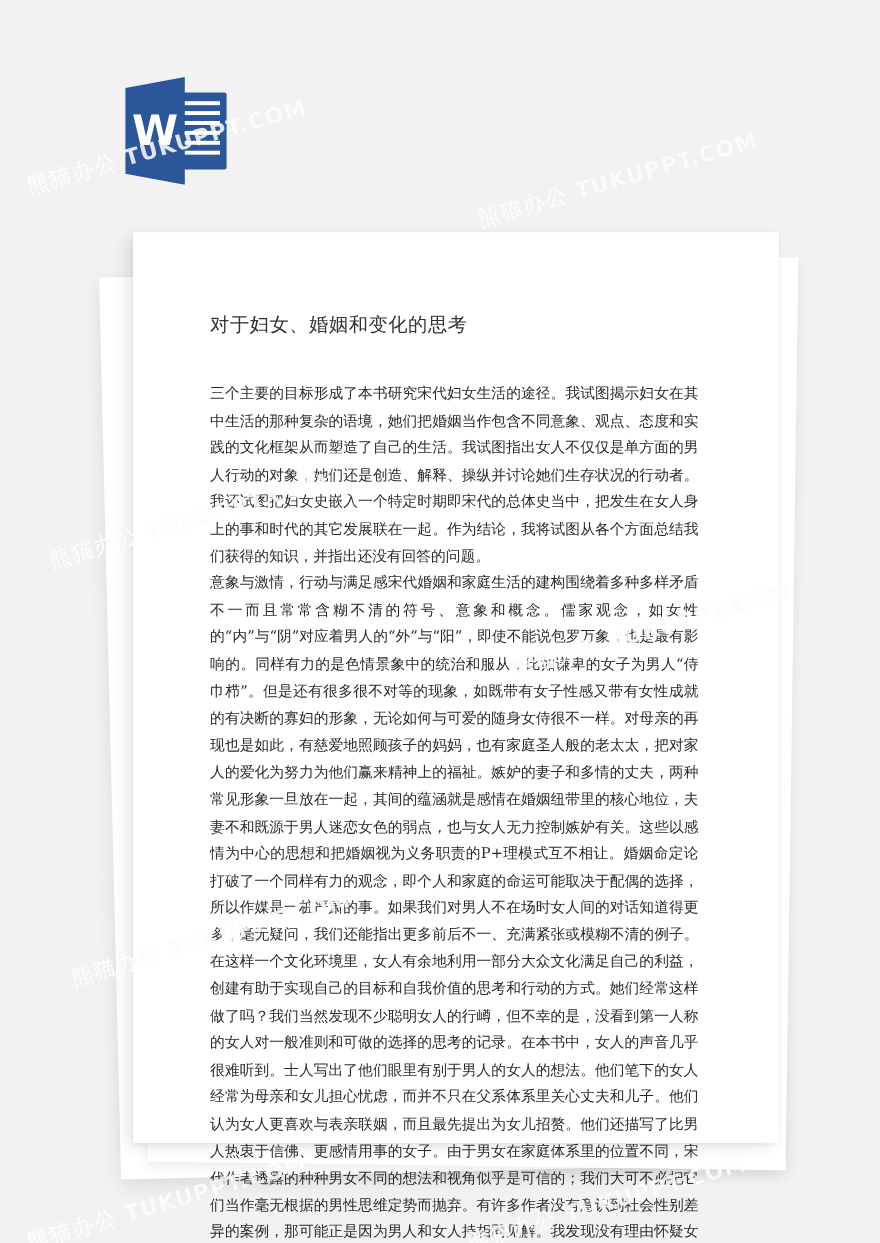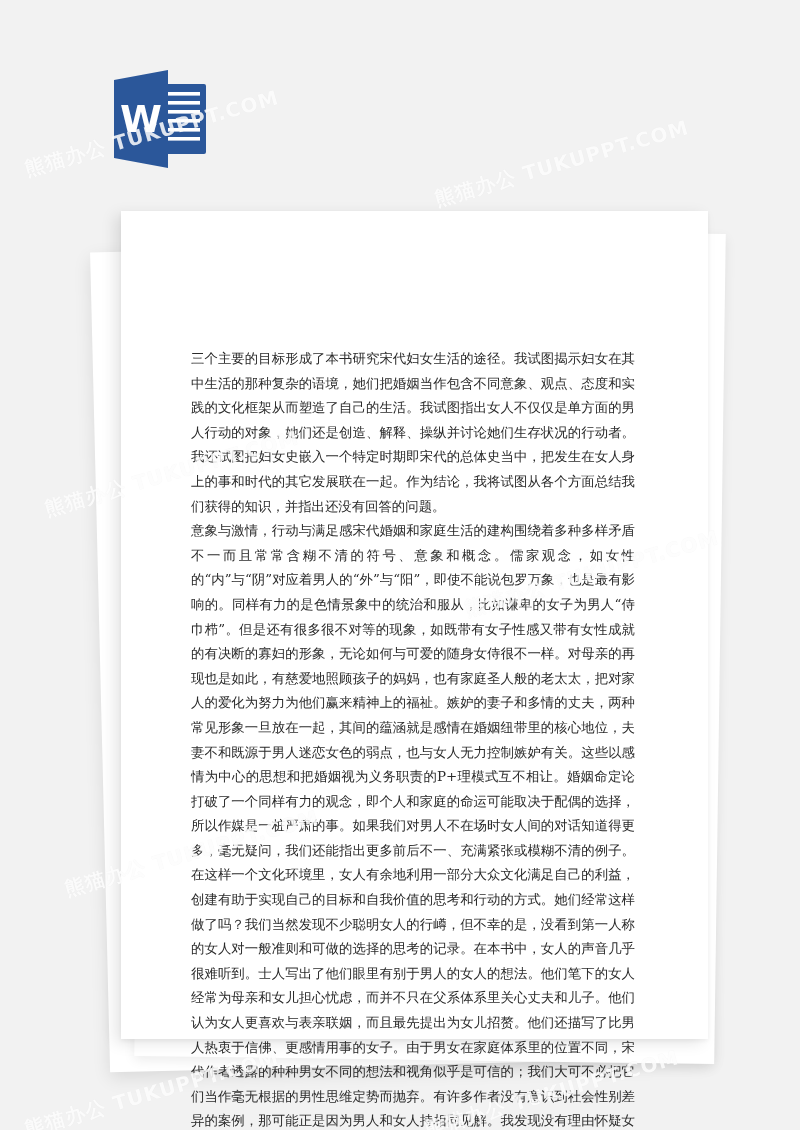--- a/index.html
+++ b/index.html
@@ -133,17 +133,18 @@
 <div class="watermark" style="left:40px; top:460px;">熊猫办公 TUKUPPT.COM</div>
 <div class="watermark" style="left:460px; top:560px;">熊猫办公 TUKUPPT.COM</div>
 <div class="watermark" style="left:60px; top:840px;">熊猫办公 TUKUPPT.COM</div>
 <div class="watermark" style="left:20px; top:1080px;">熊猫办公 TUKUPPT.COM</div>
 <div class="watermark" style="left:420px; top:1080px;">熊猫办公 TUKUPPT.COM</div>
 
 <div class="sheet-back"></div>
 <div class="sheet-back2"></div>
 
 <div class="page">
+  <h2 class="doc-title">对于妇女、婚姻和变化的思考</h2>
   <div class="doc-body">
     <p>三个主要的目标形成了本书研究宋代妇女生活的途径。我试图揭示妇女在其中生活的那种复杂的语境，她们把婚姻当作包含不同意象、观点、态度和实践的文化框架从而塑造了自己的生活。我试图指出女人不仅仅是单方面的男人行动的对象，她们还是创造、解释、操纵并讨论她们生存状况的行动者。我还试图把妇女史嵌入一个特定时期即宋代的总体史当中，把发生在女人身上的事和时代的其它发展联在一起。作为结论，我将试图从各个方面总结我们获得的知识，并指出还没有回答的问题。</p>
     <p>意象与激情，行动与满足感宋代婚姻和家庭生活的建构围绕着多种多样矛盾不一而且常常含糊不清的符号、意象和概念。儒家观念，如女性的“内”与“阴”对应着男人的“外”与“阳”，即使不能说包罗万象，也是最有影响的。同样有力的是色情景象中的统治和服从，比如谦卑的女子为男人“侍巾栉”。但是还有很多很不对等的现象，如既带有女子性感又带有女性成就的有决断的寡妇的形象，无论如何与可爱的随身女侍很不一样。对母亲的再现也是如此，有慈爱地照顾孩子的妈妈，也有家庭圣人般的老太太，把对家人的爱化为努力为他们赢来精神上的福祉。嫉妒的妻子和多情的丈夫，两种常见形象一旦放在一起，其间的蕴涵就是感情在婚姻纽带里的核心地位，夫妻不和既源于男人迷恋女色的弱点，也与女人无力控制嫉妒有关。这些以感情为中心的思想和把婚姻视为义务职责的P+理模式互不相让。婚姻命定论打破了一个同样有力的观念，即个人和家庭的命运可能取决于配偶的选择，所以作媒是一桩严肃的事。如果我们对男人不在场时女人间的对话知道得更多，毫无疑问，我们还能指出更多前后不一、充满紧张或模糊不清的例子。在这样一个文化环境里，女人有余地利用一部分大众文化满足自己的利益，创建有助于实现自己的目标和自我价值的思考和行动的方式。她们经常这样做了吗？我们当然发现不少聪明女人的行嶟，但不幸的是，没看到第一人称的女人对一般准则和可做的选择的思考的记录。在本书中，女人的声音几乎很难听到。士人写出了他们眼里有别于男人的女人的想法。他们笔下的女人经常为母亲和女儿担心忧虑，而并不只在父系体系里关心丈夫和儿子。他们认为女人更喜欢与表亲联姻，而且最先提出为女儿招赘。他们还描写了比男人热衷于信佛、更感情用事的女子。由于男女在家庭体系里的位置不同，宋代作者透露的种种男女不同的想法和视角似乎是可信的；我们大可不必把它们当作毫无根据的男性思维定势而抛弃。有许多作者没有意识到社会性别差异的案例，那可能正是因为男人和女人持相同见解。我发现没有理由怀疑女人们接受了阴阳论宇宙观或男性祖先非常重要的观念。女人似乎象男人一样用儒家规定的角色定义看待他人。我还发现没有迹象表明女人持另外一种见识，比如超越家庭角色地位上的差异，把女仆和婆婆认同为同性别的人从而善待她们。还有，男人和女人似乎都用积极、正面的态度看待为人之母一事。但是共识</p>
   </div>
 </div>
 
 </body></html>

